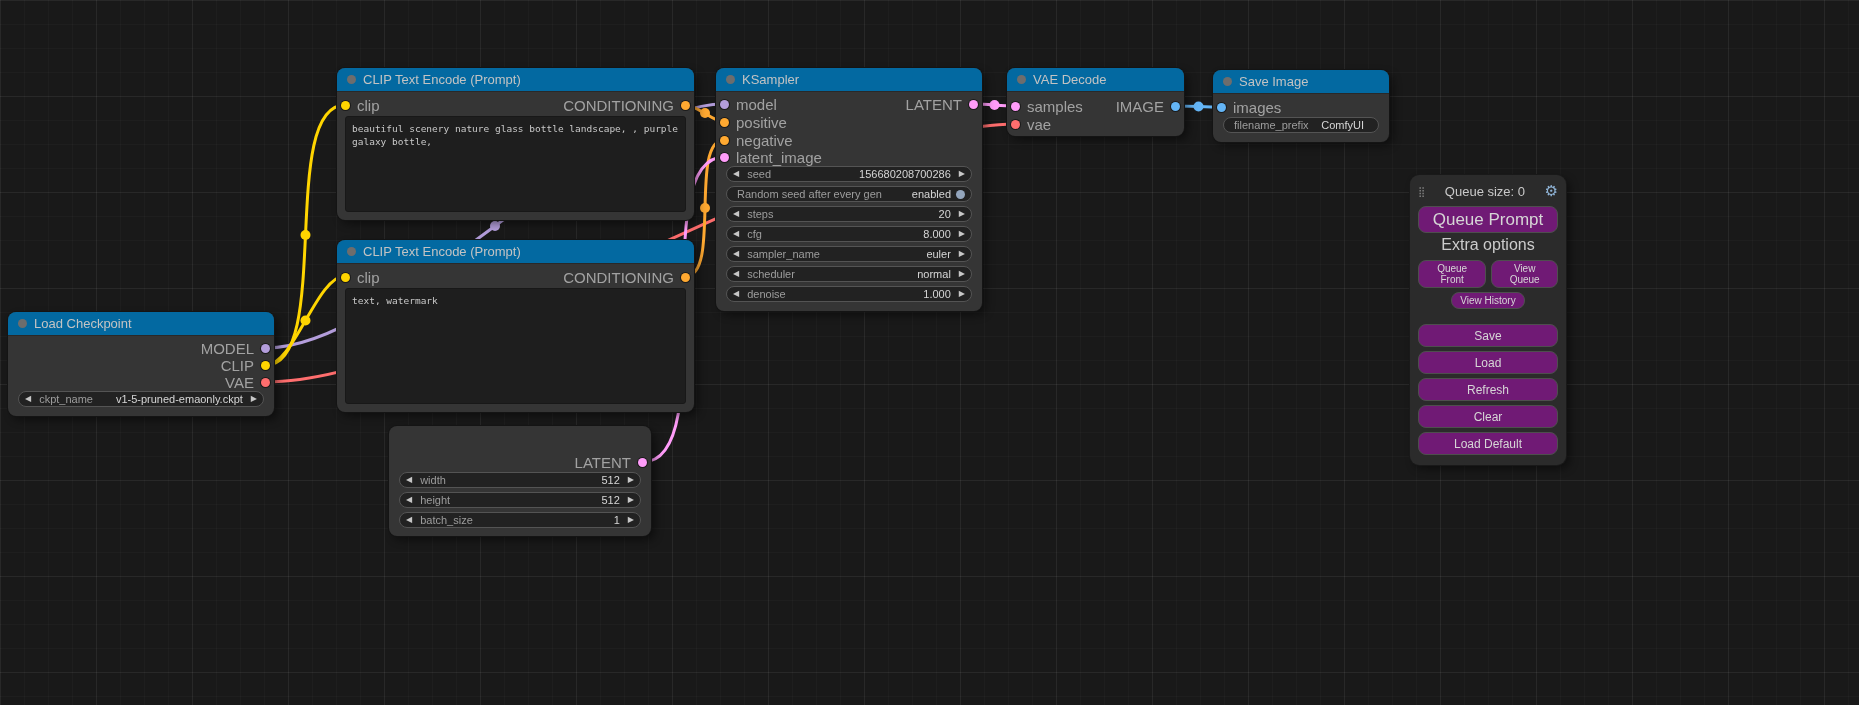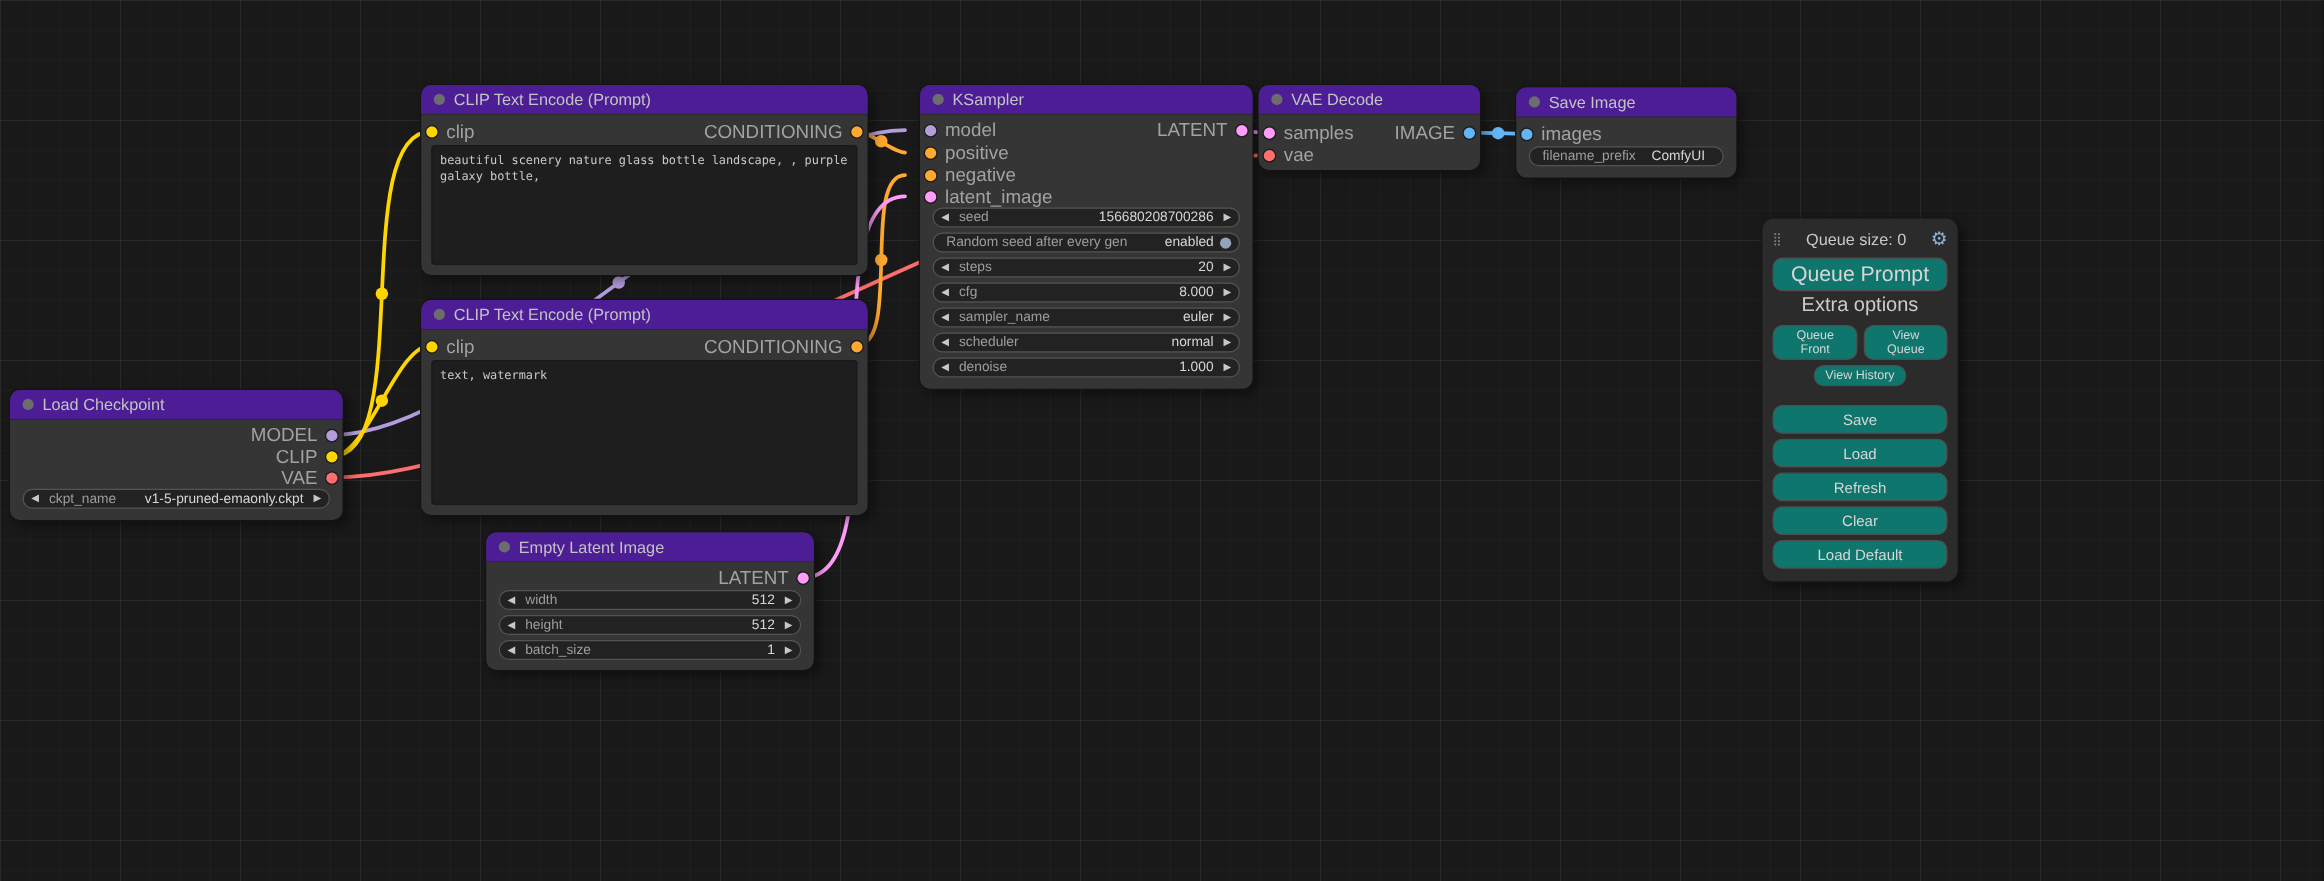--- a/index.html
+++ b/index.html
@@ -23,21 +23,21 @@
   .node {
     position: absolute;
     background: #353535;
     border-radius: 8px;
     box-shadow: 0 0 0 1px #141414, 4px 4px 9px rgba(0,0,0,0.45);
     z-index: 2;
   }
   .node-title {
     display:flex; align-items:center; gap:7px;
     height:24px; padding:0 10px;
-    background:#4c1d95;
+    background:#0369a1;
     border-radius:8px 8px 0 0;
     border-bottom:1px solid #292929;
   }
   .title-dot { width:9px; height:9px; border-radius:50%; background:#6d6d6d; flex:none; }
   .title-text { font-size:13px; color:#c3c3c3; white-space:nowrap; }
 
   .slot-row { position:absolute; left:0; right:0; height:16px; }
   .slot-in  { position:absolute; left:4px; top:0; height:16px; display:flex; align-items:center; gap:7px; }
   .slot-out { position:absolute; right:4px; top:0; height:16px; display:flex; align-items:center; gap:7px; }
   .slot-label { font-size:15px; color:#a2a2a2; white-space:nowrap; }
@@ -70,21 +70,21 @@
     background:#2b2b2b; border-radius:9px; padding:6px 8px 10px 8px;
     box-shadow: 0 0 0 1px #191919, 4px 4px 9px rgba(0,0,0,0.45);
     z-index:3; text-align:center;
   }
   .menu-header { display:flex; align-items:center; height:20px; margin-bottom:2px; }
   .drag-handle { color:#7e7e7e; font-size:10px; cursor:grab; }
   .queue-size { flex:1; color:#c9c9c9; font-size:13px; }
   .gear { font-size:15px; cursor:pointer; }
   .menu button {
     font-family:inherit; cursor:pointer;
-    background:#0f766e; color:#d6d6d6;
+    background:#701a75; color:#d6d6d6;
     border:1px solid #4e4e4e; border-radius:8px;
   }
   .btn-queue { width:100%; height:27px; font-size:17px; margin:3px 0 4px 0; }
   .extra-row { display:flex; align-items:center; justify-content:center; gap:7px; height:18px; color:#cccccc; font-size:16px; margin:2px 0 3px 0;flex-direction:column; }
   .checkbox { width:10px; height:10px; background:#e8e8e8; border-radius:2px; display:inline-block; cursor:pointer; }
   .small-row { display:flex; justify-content:center; gap:5px; margin-bottom:4px;align-items:flex-end; }
   .btn-small { font-size:10px; padding:2px 8px; border-radius:9px; }
   .btn-big { width:100%; height:23px; font-size:12px; margin-top:4px; }
   .btn-gap { margin-top:11px; }
 </style>
@@ -176,24 +176,20 @@
       </div>
       <div class="slot-out">
         <span class="slot-label">CONDITIONING</span>
         <span class="slot-dot" style="background: rgb(255, 169, 49);"></span>
       </div>
     </div>
     <textarea class="prompt-text" style="top: 48px; height: 116px;" spellcheck="false">text, watermark</textarea>
   </div>
 
   <div class="node" style="left:389px; top:426px; width:262px; height:110px;">
-    <div class="node-title">
-      <span class="title-dot"></span>
-      <span class="title-text">Empty Latent Image</span>
-    </div>
     <div class="slot-row" style="top:28px;">
       <div class="slot-out">
         <span class="slot-label">LATENT</span>
         <span class="slot-dot" style="background: rgb(255, 156, 249);"></span>
       </div>
     </div>
     <div class="widget" style="top:46px;">
       <span class="w-arrow">◀</span>
       <span class="w-label">width</span>
       <span class="w-value">512</span>
@@ -206,21 +202,21 @@
       <span class="w-arrow">▶</span>
     </div>
     <div class="widget" style="top:86px;">
       <span class="w-arrow">◀</span>
       <span class="w-label">batch_size</span>
       <span class="w-value">1</span>
       <span class="w-arrow">▶</span>
     </div>
   </div>
 
-  <div class="node" style="left:716px; top:68px; width:266px; height:243px;margin-left:20px;">
+  <div class="node" style="left:716px; top:68px; width:266px; height:243px;">
     <div class="node-title">
       <span class="title-dot"></span>
       <span class="title-text">KSampler</span>
     </div>
     <div class="slot-row" style="top:28px;">
       <div class="slot-in">
         <span class="slot-dot" style="background: rgb(179, 157, 219);"></span>
         <span class="slot-label">model</span>
       </div>
       <div class="slot-out">

